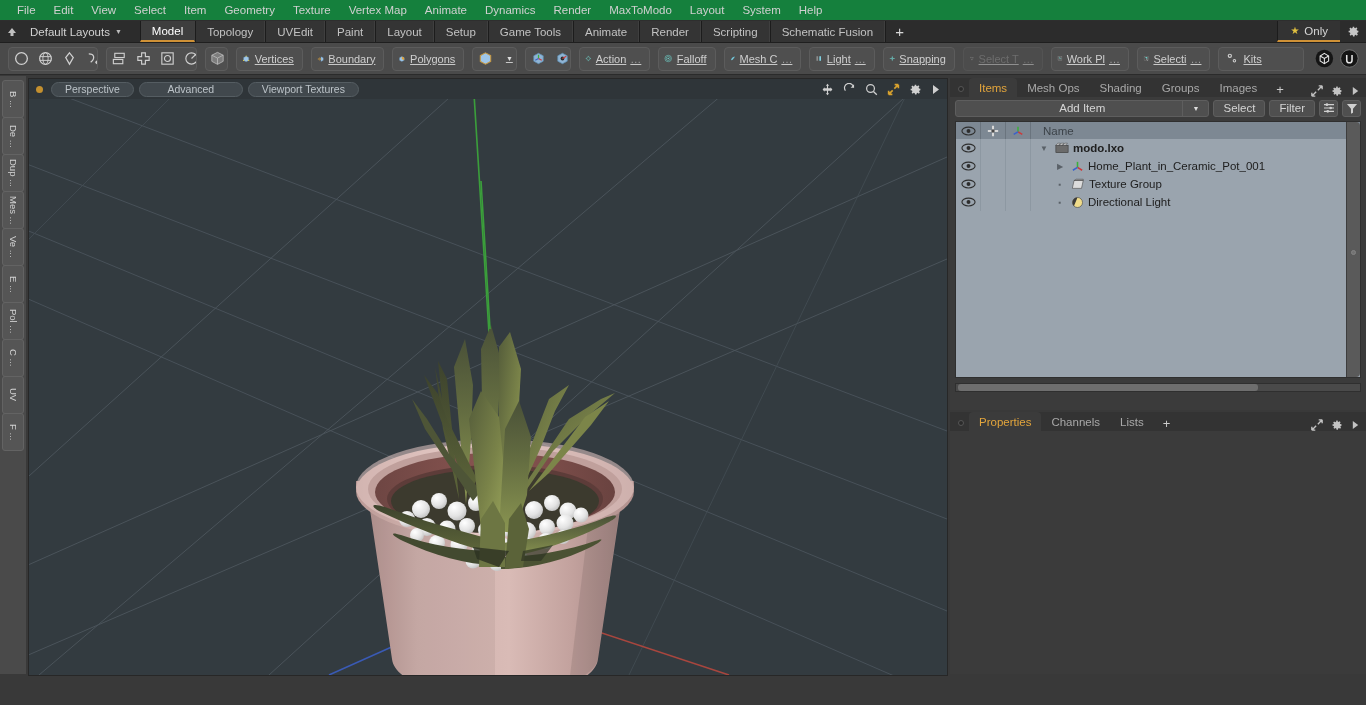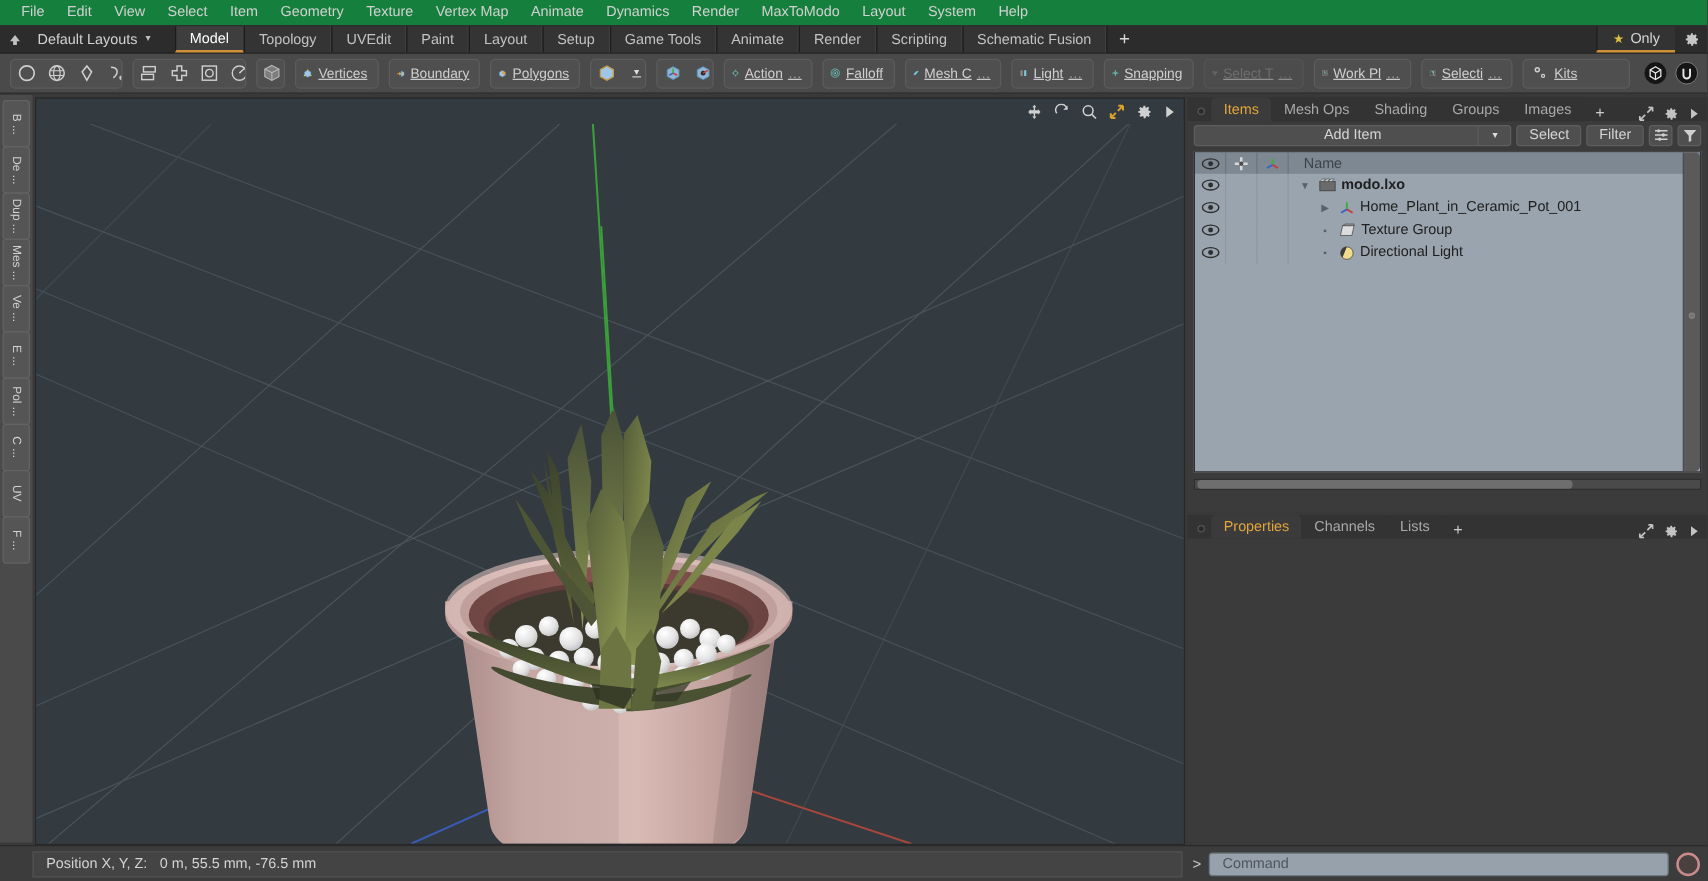--- a/index.html
+++ b/index.html
@@ -692,20 +692,26 @@
           <line x1="24" y1="26" x2="24" y2="8" stroke="#2fbd2f" stroke-width="2"></line>
           <text x="27" y="7" fill="#2fbd2f" font-size="9" font-family="Liberation Sans, sans-serif">Y</text>
           <line x1="24" y1="26" x2="44" y2="34" stroke="#c03a33" stroke-width="2"></line>
           <text x="46" y="34" fill="#c03a33" font-size="9" font-family="Liberation Sans, sans-serif">X</text>
           <line x1="24" y1="26" x2="6" y2="36" stroke="#2a4ec2" stroke-width="2"></line>
           <text x="0" y="30" fill="#2a4ec2" font-size="9" font-family="Liberation Sans, sans-serif">Z</text>
         </g>
       </svg>
     </div>
 
+    <div class="vp-header">
+      <div class="vp-dot"></div>
+      <div class="vp-pill">Perspective</div>
+      <div class="vp-pill" style="min-width:104px;">Advanced</div>
+      <div class="vp-pill">Viewport Textures</div>
+    </div>
 
     <div class="vp-tools">
       <span class="vt">
         <svg class="ico" width="13" height="13" viewBox="0 0 16 16">
             <path d="M8 1l2 2.4H8.7v3.0h3.0V5.1L14 8l-2.3 2.9V9.6h-3v3h1.3L8 15l-2-2.4h1.3v-3h-3v1.3L2 8l2.3-2.9v1.3h3V3.4H6z" fill="#d0d0d0"></path>
           </svg>
       </span>
       <span class="vt">
         <svg class="ico" width="13" height="13" viewBox="0 0 16 16">
             <path d="M13 5.2A5.6 5.6 0 103 9.4" fill="none" stroke="#d0d0d0" stroke-width="1.5"></path>
@@ -934,25 +940,14 @@
         <span>
           <svg class="ico" width="9" height="10" viewBox="0 0 10 11">
               <path d="M2 1 L8 5.5 L2 10 Z" fill="#c3c3c3"></path>
             </svg>
         </span>
       </div>
     </div>
     <div style="position:absolute;top:19px;left:0;right:0;bottom:0;background:#3b3b3b;"></div>
   </div>
 
-  <div class="statusbar">
-    <div class="sb-left">
-      <span>Position X, Y, Z:</span>
-      <span>0 m, 55.5 mm, -76.5 mm</span>
-    </div>
-    <div class="sb-right">
-      <span class="cmd-arrow">&gt;</span>
-      <div class="cmd-input">Command</div>
-      <div class="cmd-circle"></div>
-    </div>
-  </div>
 
 </div>
 
 </body></html>

